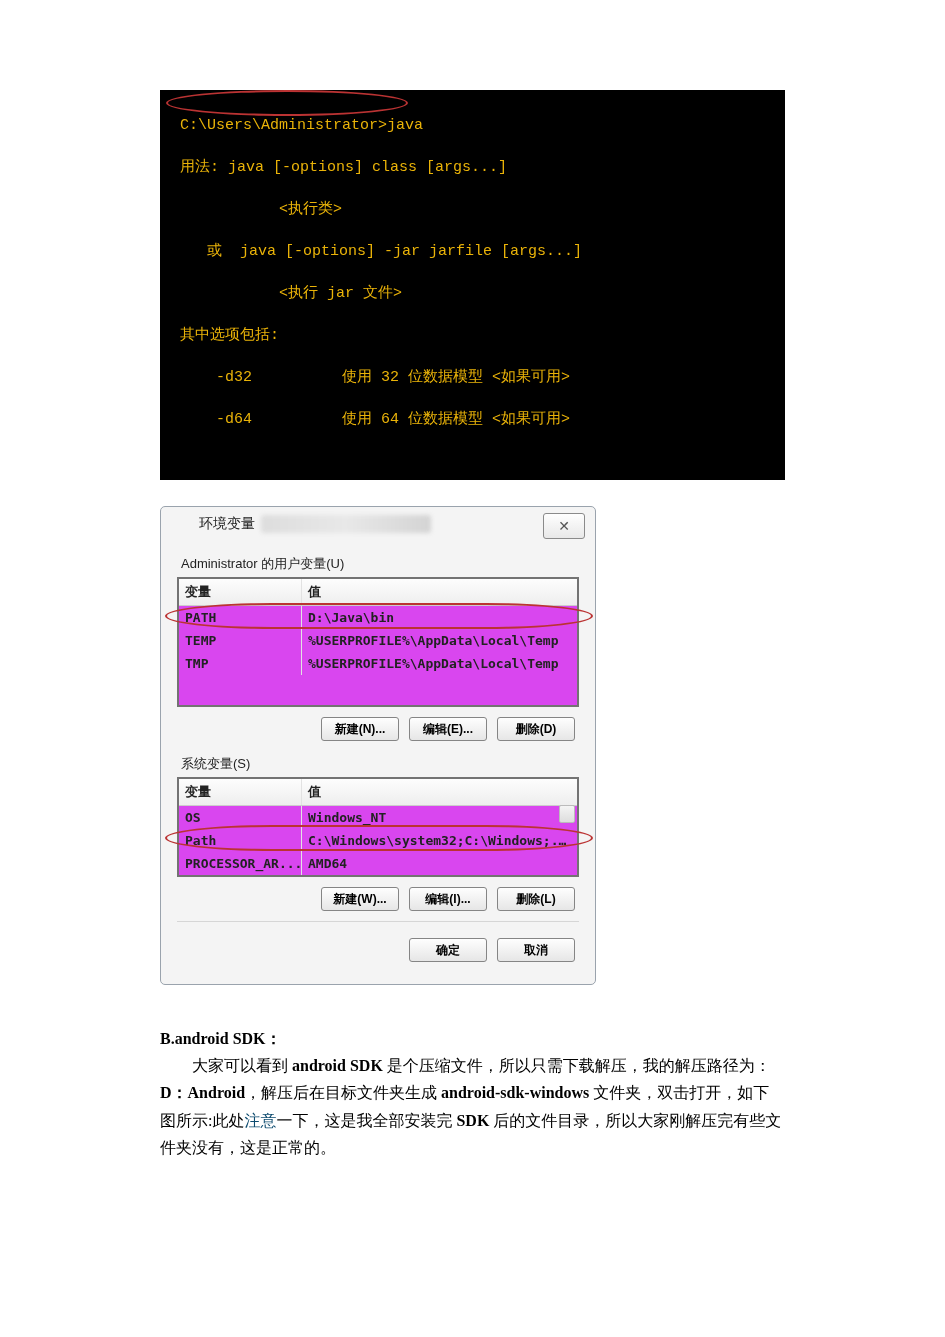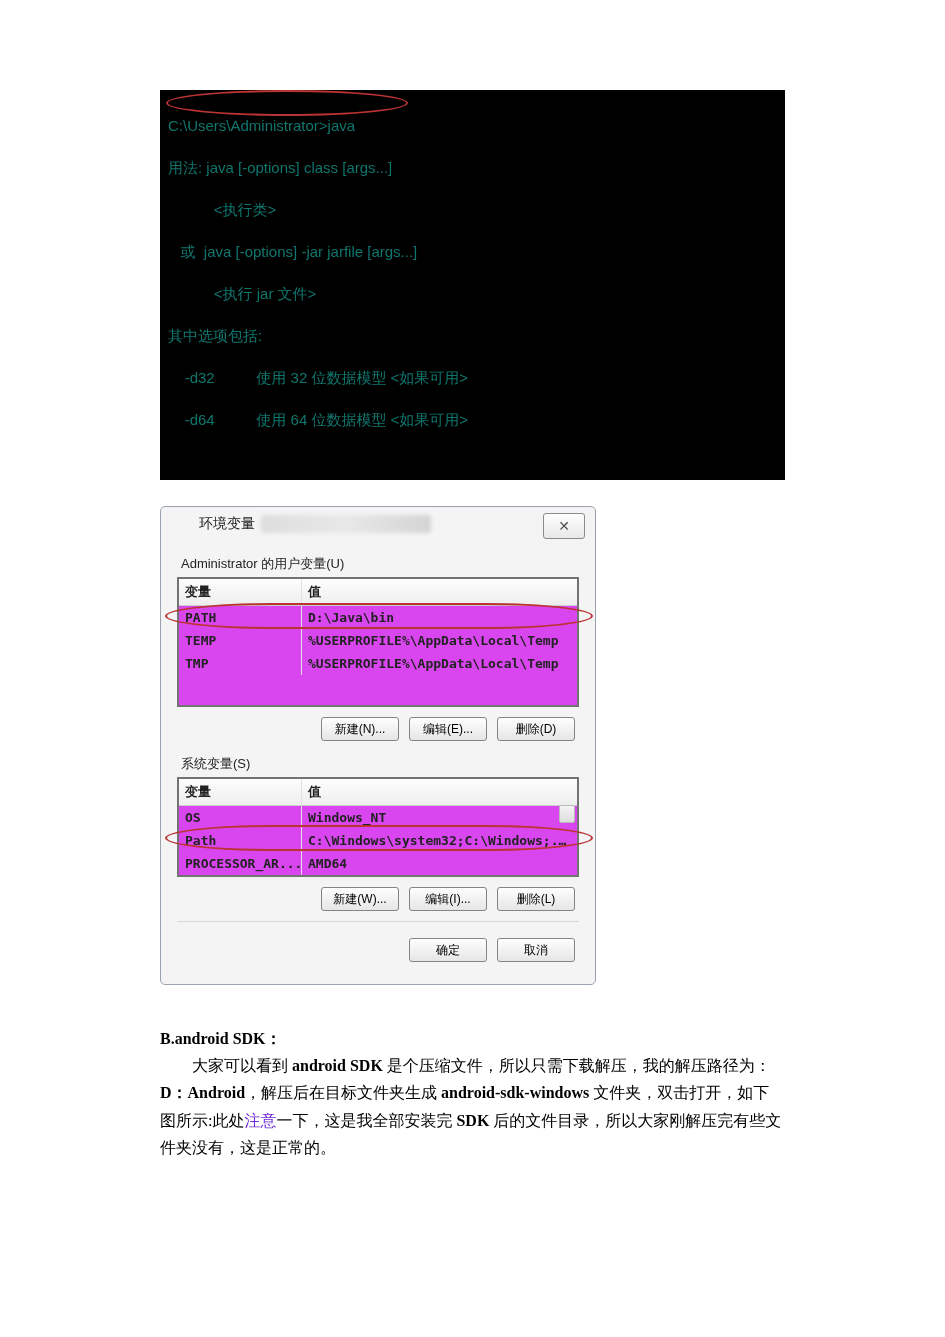--- a/index.html
+++ b/index.html
@@ -9,25 +9,25 @@
     font-family: "SimSun", "宋体", serif;
     width: 945px;
   }
   .page {
     padding: 90px 160px 60px 160px;
   }
 
   
   .console {
     background: #000;
-    color: #0f766e;
-    font-family: Liberation Sans, sans-serif;
+    color: #eab308;
+    font-family: Liberation Mono, monospace;
     font-size: 15px;
     line-height: 1.4;
-    padding: 4px 8px 8px 8px;
+    padding: 4px 8px 8px 20px;
     white-space: pre;
     position: relative;
     min-height: 150px;
   }
   .console .ellipse-annot {
     position: absolute;
     border: 2px solid #b33;
     border-radius: 50%;
     pointer-events: none;
   }
@@ -105,39 +105,40 @@
   .win-btn {
     min-width: 78px;
     height: 24px;
     border: 1px solid #858585;
     border-radius: 3px;
     background: linear-gradient(#fefefe,#e6e6e6);
     font-family: "SimSun", sans-serif;
     font-size: 12px;
     cursor: pointer;
     padding: 0 6px;
+    font-weight: bold;
   }
   hr.sep { border: none; border-top: 1px solid #d6d6d6; margin: 4px 0 6px 0; }
 
   .row-ellipse {
     position: absolute;
     border: 2px solid #b33;
     border-radius: 50%/100%;
     pointer-events: none;
   }
 
   
   .body-text {
     margin-top: 40px;
     font-size: 16px;
     line-height: 1.7;
   }
   .body-text .heading { font-weight: bold; }
   .body-text p { margin: 0; text-indent: 2em; }
-  .body-text .red { color: #6d28d9; }
+  .body-text .red { color: #0c4a6e; }
   .body-text .bold { font-weight: bold; }
 </style>
 </head>
 <body>
 
 <div class="page">
 
   <div class="console">
 <span>C:\Users\Administrator&gt;java</span>
 

